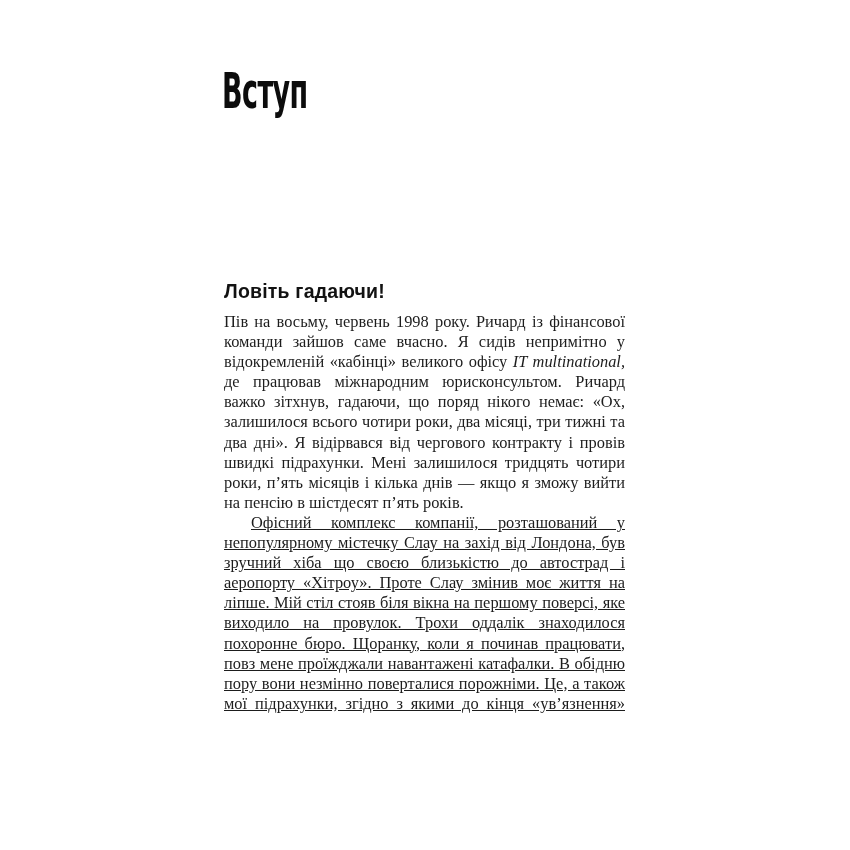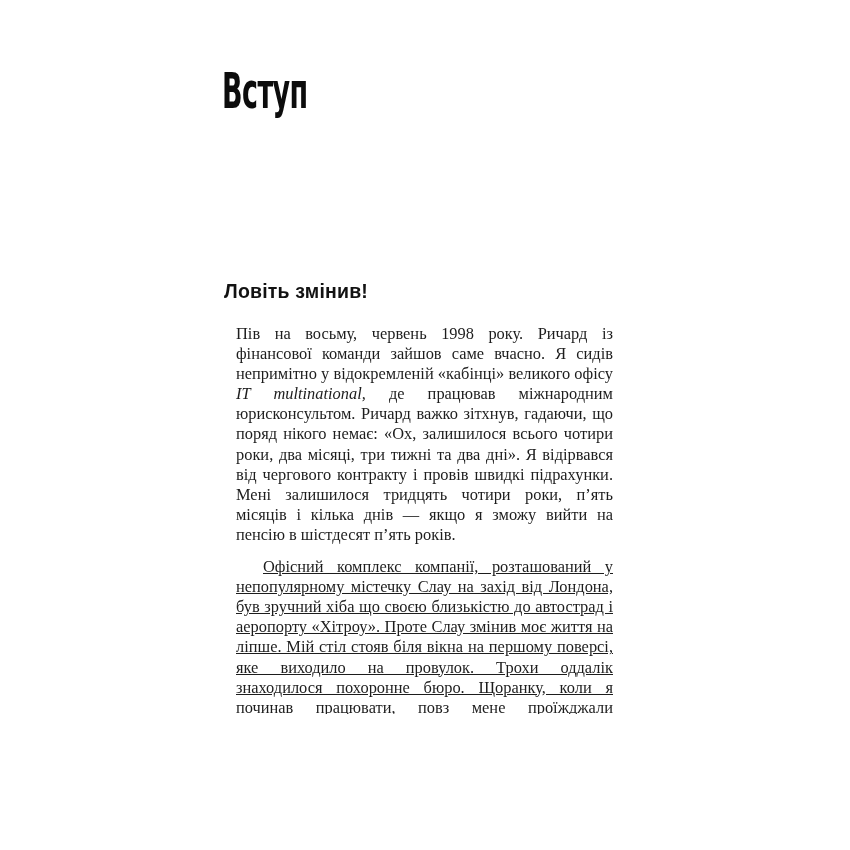--- a/index.html
+++ b/index.html
@@ -48,21 +48,21 @@
     width: 401px;
     font-family: "Liberation Serif", serif;
     font-size: 16.4px;
     line-height: 20.1px;
     text-align: justify;
     color: #1d1d1d;
     hyphens: auto;
     -webkit-hyphens: auto;
   }
   .body-text p {
-    margin: 12px;
+    margin: 0;
     padding: 0;
   }
   .body-text p.indent {
     text-indent: 27px;
     text-decoration: underline;
   }
   .body-text em {
     font-style: italic;
   }
   .page-number-row {
@@ -82,21 +82,21 @@
     transform: scaleX(0.58);
     transform-origin: center top;
   }
 </style>
 </head>
 <body>
 
 <div class="page">
   <div class="book-title">Вступ</div>
 
-  <div class="section-heading">Ловіть змінив!</div>
+  <div class="section-heading">Ловіть гадаючи!</div>
 
   <div class="body-text">
       <p><span>Пів на восьму, червень 1998 року. Ричард із фінансової команди зайшов саме вчасно. Я сидів непримітно у відокремленій «кабінці» великого офісу </span><em>IT multinational,</em><span> де працював міжнародним юрисконсультом. Ричард важко зітхнув, гадаючи, що поряд нікого немає: «Ох, залишилося всього чотири роки, два місяці, три тижні та два дні». Я відірвався від чергового контракту і провів швидкі підрахунки. Мені залишилося тридцять чотири роки, п’ять місяців і кілька днів — якщо я зможу вийти на пенсію в шістдесят п’ять років.</span></p>
       <p class="indent"><span>Офісний комплекс компанії, розташований у непопулярному містечку Слау на захід від Лондона, був зручний хіба що своєю близькістю до автострад і аеропорту «Хітроу». Проте Слау змінив моє життя на ліпше. Мій стіл стояв біля вікна на першому поверсі, яке виходило на провулок. Трохи оддалік знаходилося похоронне бюро. Щоранку, коли я починав працювати, повз мене проїжджали навантажені катафалки. В обідню пору вони незмінно поверталися порожніми. Це, а також мої підрахунки, згідно з якими до кінця «ув’язнення» залишалося тридцять п’ять років, наштовхнули мене на думку: «А що, як нічого кращого вже не буде?».</span></p>
     </div>
 
   <div class="page-number-row">
     <span class="page-number">15</span>
   </div>
 </div>

